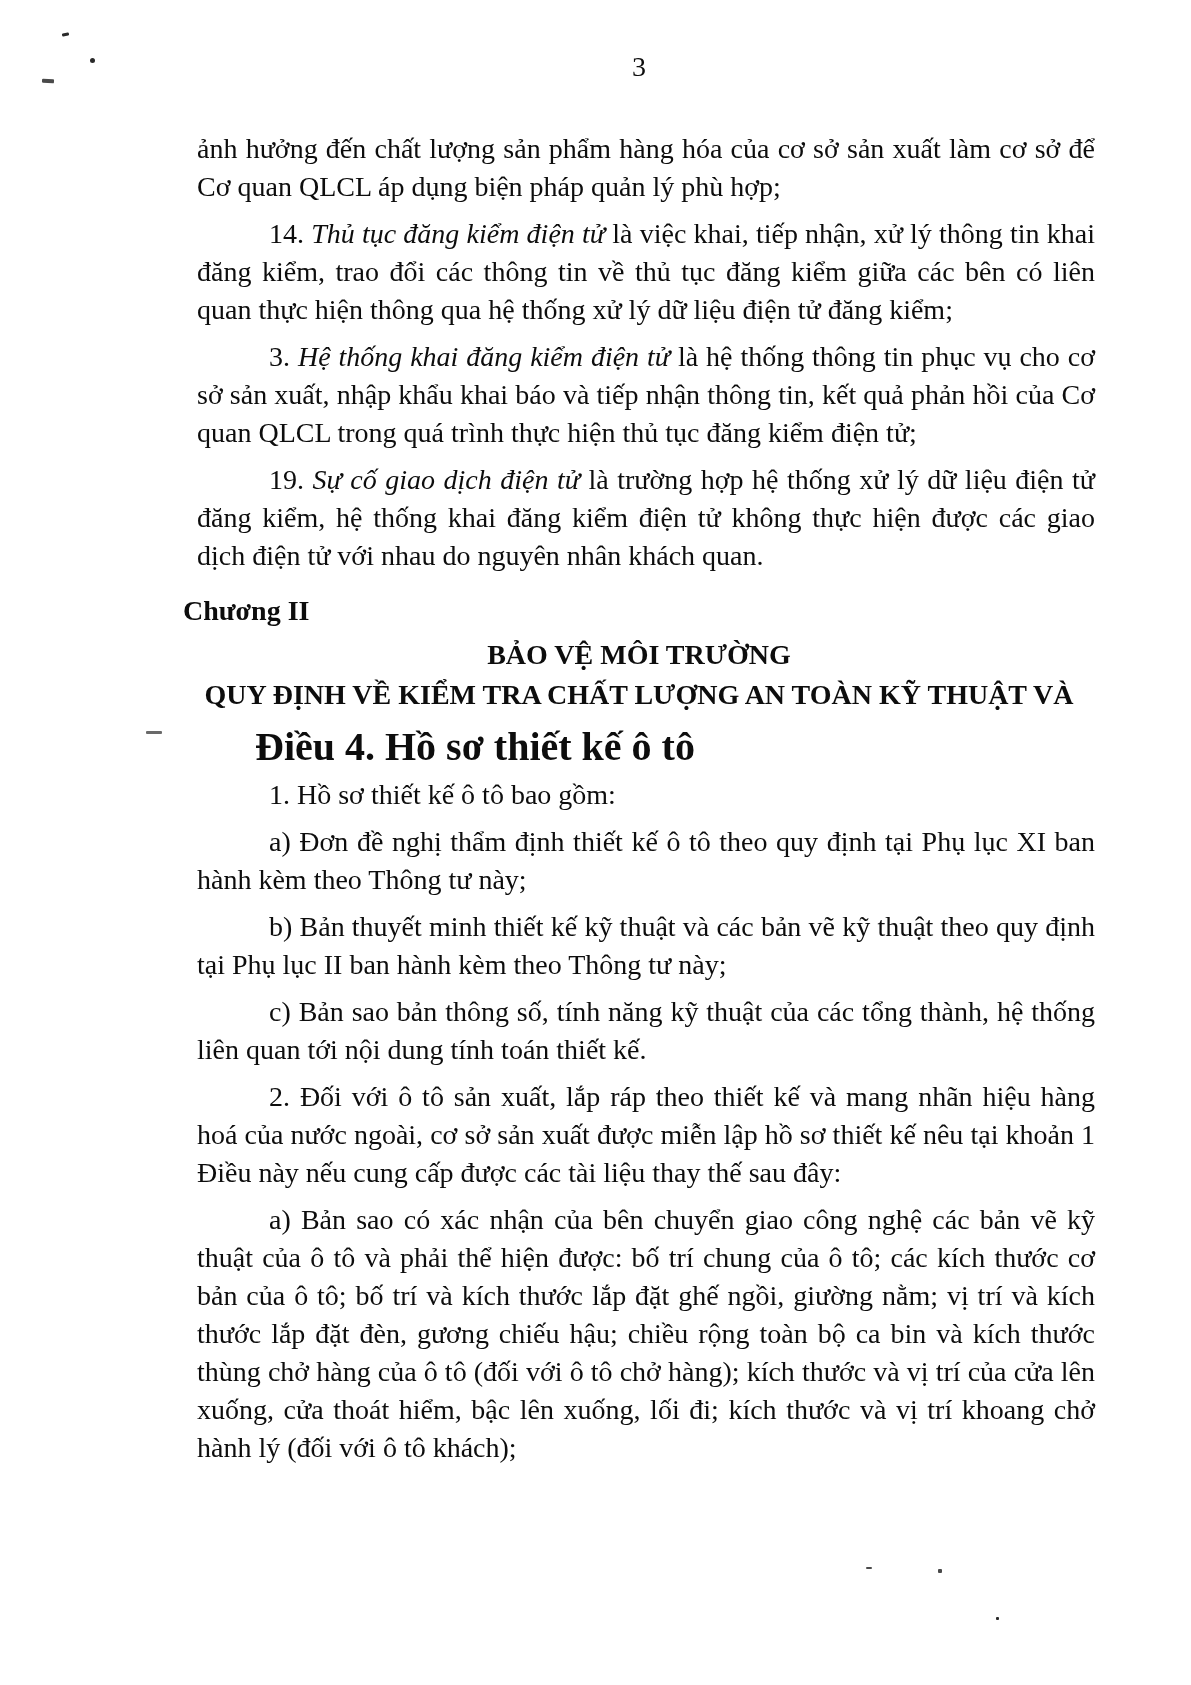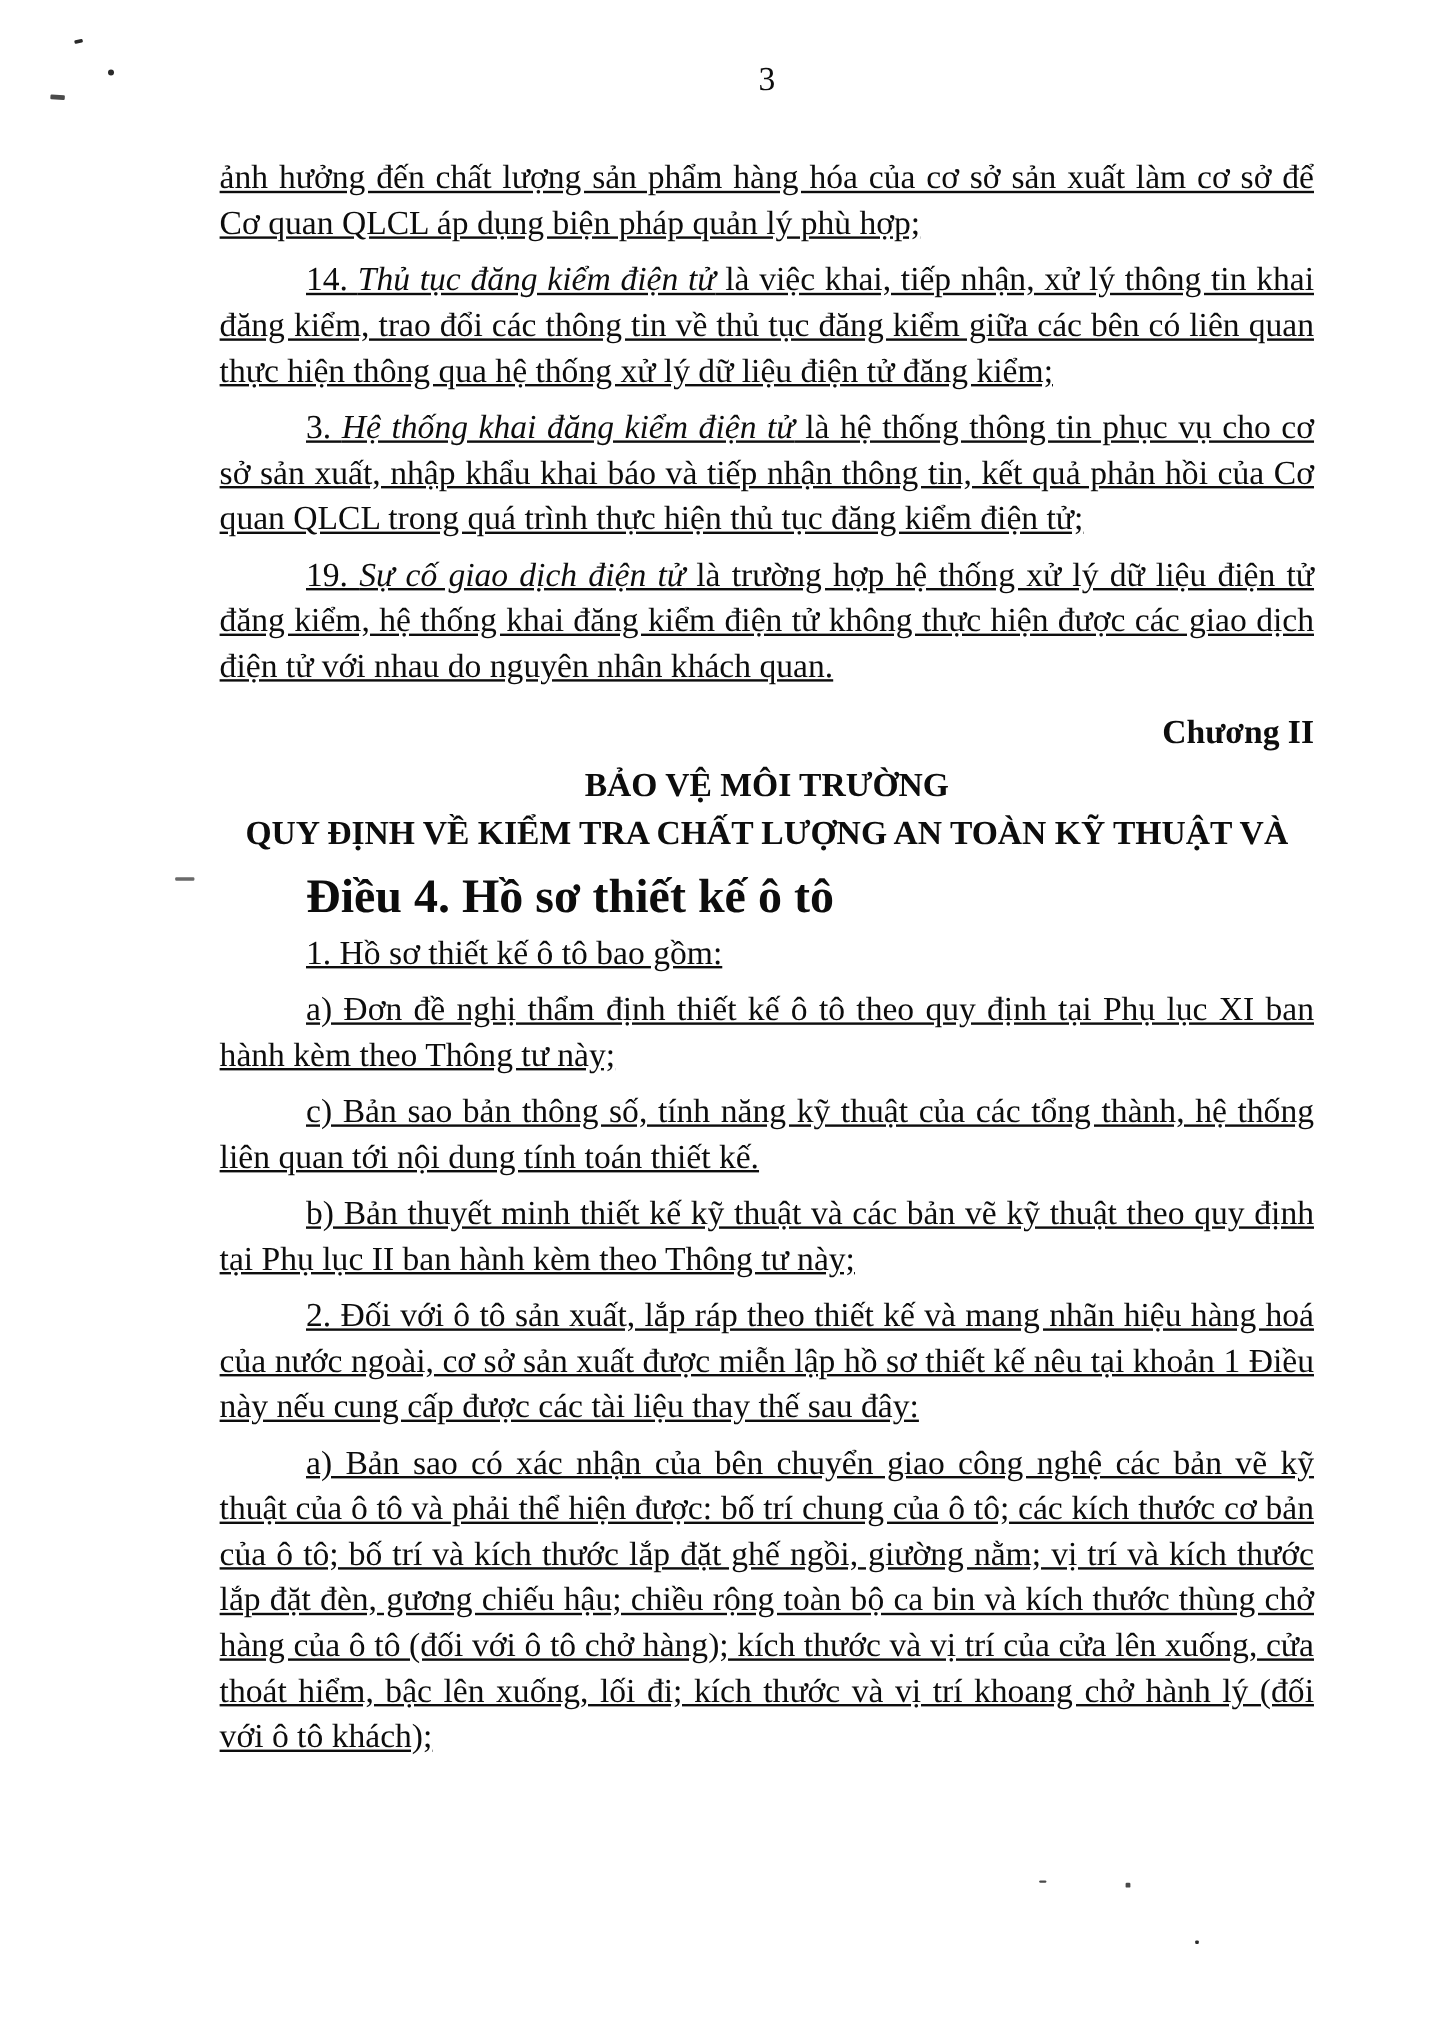--- a/index.html
+++ b/index.html
@@ -24,26 +24,26 @@
   }
   .body-text {
     position: absolute;
     left: 183px;
     top: 130px;
     width: 912px;
     font-size: 28px;
     line-height: 38px;
     text-align: justify;
   }
-  .body-text p { margin: 9px 0 0 0; text-indent: 72px; text-decoration: underline; }
+  .body-text p { margin: 9px 0 0 14px; text-indent: 72px; }
   .body-text p.continuation { margin-top: 0; text-indent: 0; }
   .term-italic { font-style: italic; }
   .chapter-label {
     margin-top: 16px;
-    text-align: right;
+    text-align: left;
     font-weight: bold;
     font-size: 28px;
     line-height: 40px;
   }
   .chapter-title {
     margin-top: 4px;
     text-align: center;
     font-weight: bold;
     font-size: 28px;
     line-height: 40px;
@@ -102,19 +102,19 @@
 
     <div class="chapter-title">
       <div>BẢO VỆ MÔI TRƯỜNG</div>
       <div>QUY ĐỊNH VỀ KIỂM TRA CHẤT LƯỢNG AN TOÀN KỸ THUẬT VÀ</div>
     </div>
 
     <div class="article-heading">Điều 4. Hồ sơ thiết kế ô tô</div>
 
     <p>1. Hồ sơ thiết kế ô tô bao gồm:</p>
     <p>a) Đơn đề nghị thẩm định thiết kế ô tô theo quy định tại Phụ lục XI ban hành kèm theo Thông tư này;</p>
+    <p>b) Bản thuyết minh thiết kế kỹ thuật và các bản vẽ kỹ thuật theo quy định tại Phụ lục II ban hành kèm theo Thông tư này;</p>
     <p>c) Bản sao bản thông số, tính năng kỹ thuật của các tổng thành, hệ thống liên quan tới nội dung tính toán thiết kế.</p>
-    <p>b) Bản thuyết minh thiết kế kỹ thuật và các bản vẽ kỹ thuật theo quy định tại Phụ lục II ban hành kèm theo Thông tư này;</p>
     <p>2. Đối với ô tô sản xuất, lắp ráp theo thiết kế và mang nhãn hiệu hàng hoá của nước ngoài, cơ sở sản xuất được miễn lập hồ sơ thiết kế nêu tại khoản 1 Điều này nếu cung cấp được các tài liệu thay thế sau đây:</p>
     <p>a) Bản sao có xác nhận của bên chuyển giao công nghệ các bản vẽ kỹ thuật của ô tô và phải thể hiện được: bố trí chung của ô tô; các kích thước cơ bản của ô tô; bố trí và kích thước lắp đặt ghế ngồi, giường nằm; vị trí và kích thước lắp đặt đèn, gương chiếu hậu; chiều rộng toàn bộ ca bin và kích thước thùng chở hàng của ô tô (đối với ô tô chở hàng); kích thước và vị trí của cửa lên xuống, cửa thoát hiểm, bậc lên xuống, lối đi; kích thước và vị trí khoang chở hành lý (đối với ô tô khách);</p>
 
   </div>
 </div>
 
 </body></html>

